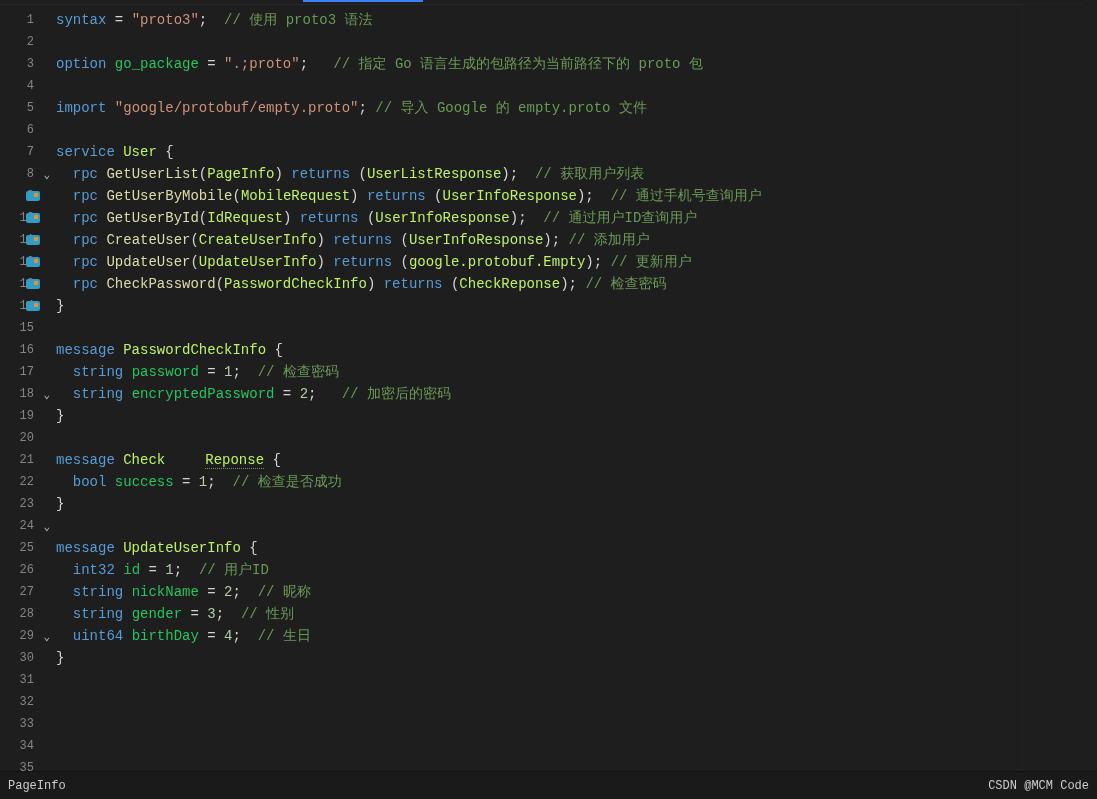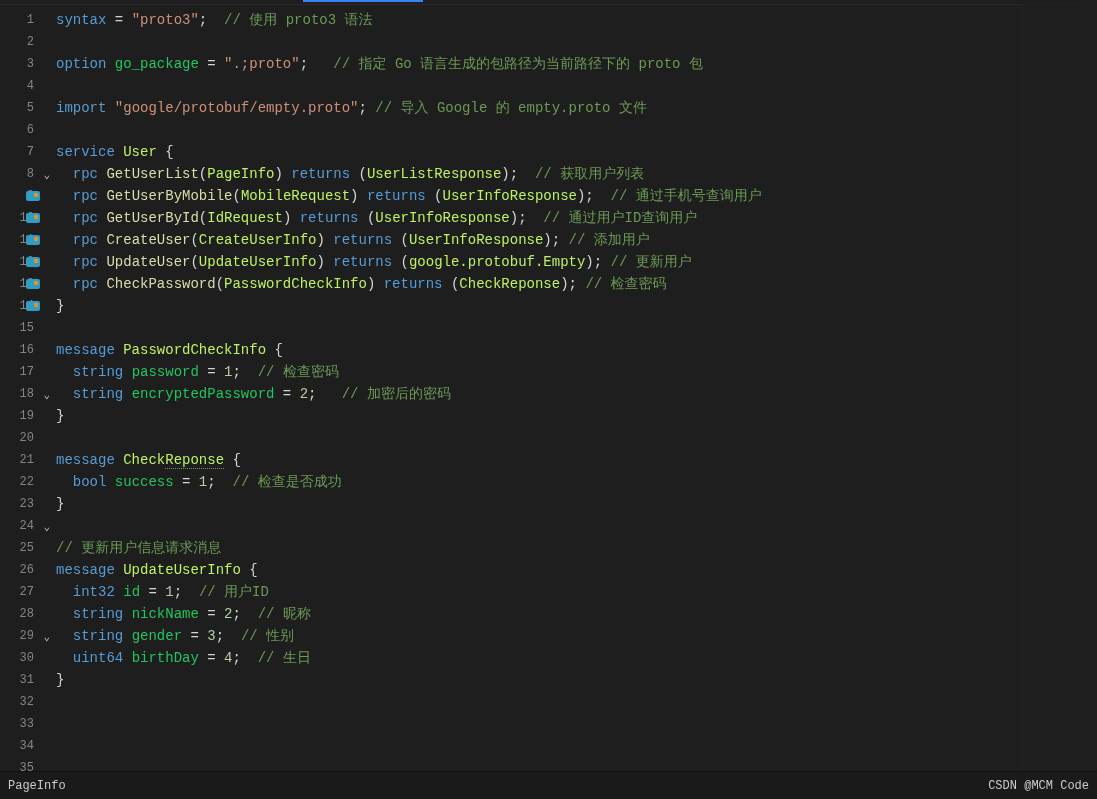--- a/index.html
+++ b/index.html
@@ -15,21 +15,21 @@
   .code { flex:1; padding-top:4px; background:#1e1e1e; }
   .line { height:22px; display:flex; align-items:center; white-space:pre; color:#d4d4d4; }
   .k { color:#569cd6; }
   .s { color:#ce9178; }
   .c { color:#6a9955; }
   .fn { color:#dcdcaa; }
   .t { color:#bef264; }
   .n { color:#b5cea8; }
   .p { color:#d4d4d4; }
   .id { color:#22c55e; }
-  .squiggle { border-bottom:1px dotted #6a9955; }
+  .squiggle { border-bottom:1px dotted #6a9955;margin-left:40px; }
   .minimap { position:absolute; right:15px; top:4px; width:60px; bottom:28px; background:#1e1e1e; border-left:1px solid #262626; opacity:0.5; }
   .scrollbar { position:absolute; right:0; top:4px; width:14px; bottom:28px; background:#1e1e1e; }
   .status { position:absolute; bottom:0; left:0; right:0; height:28px; background:#1a1a1a; display:flex; align-items:center; justify-content:space-between; padding:0 8px; color:#cccccc; font-size:12px; border-top:1px solid #111; }
 </style>
 </head>
 <body>
 
 <div class="tab-indicator"></div>
 
 <div class="editor">
@@ -168,21 +168,20 @@
       <div class="line"></div>
       <div class="line"><span class="k">message</span><span class="p"> </span><span class="t">PasswordCheckInfo</span><span class="p"> {</span></div>
       <div class="line"><span class="p">  </span><span class="k">string</span><span class="p"> </span><span class="id">password</span><span class="p"> = </span><span class="n">1</span><span class="p">;  </span><span class="c">// 检查密码</span></div>
       <div class="line"><span class="p">  </span><span class="k">string</span><span class="p"> </span><span class="id">encryptedPassword</span><span class="p"> = </span><span class="n">2</span><span class="p">;   </span><span class="c">// 加密后的密码</span></div>
       <div class="line"><span class="p">}</span></div>
       <div class="line"></div>
       <div class="line"><span class="k">message</span><span class="p"> </span><span class="t">Check</span><span class="t squiggle">Reponse</span><span class="p"> {</span></div>
       <div class="line"><span class="p">  </span><span class="k">bool</span><span class="p"> </span><span class="id">success</span><span class="p"> = </span><span class="n">1</span><span class="p">;  </span><span class="c">// 检查是否成功</span></div>
       <div class="line"><span class="p">}</span></div>
       <div class="line"></div>
-      <div class="line"><span class="c">// 更新用户信息请求消息</span></div>
       <div class="line"><span class="k">message</span><span class="p"> </span><span class="t">UpdateUserInfo</span><span class="p"> {</span></div>
       <div class="line"><span class="p">  </span><span class="k">int32</span><span class="p"> </span><span class="id">id</span><span class="p"> = </span><span class="n">1</span><span class="p">;  </span><span class="c">// 用户ID</span></div>
       <div class="line"><span class="p">  </span><span class="k">string</span><span class="p"> </span><span class="id">nickName</span><span class="p"> = </span><span class="n">2</span><span class="p">;  </span><span class="c">// 昵称</span></div>
       <div class="line"><span class="p">  </span><span class="k">string</span><span class="p"> </span><span class="id">gender</span><span class="p"> = </span><span class="n">3</span><span class="p">;  </span><span class="c">// 性别</span></div>
       <div class="line"><span class="p">  </span><span class="k">uint64</span><span class="p"> </span><span class="id">birthDay</span><span class="p"> = </span><span class="n">4</span><span class="p">;  </span><span class="c">// 生日</span></div>
       <div class="line"><span class="p">}</span></div>
       <div class="line"></div>
     </div>
 </div>
 

